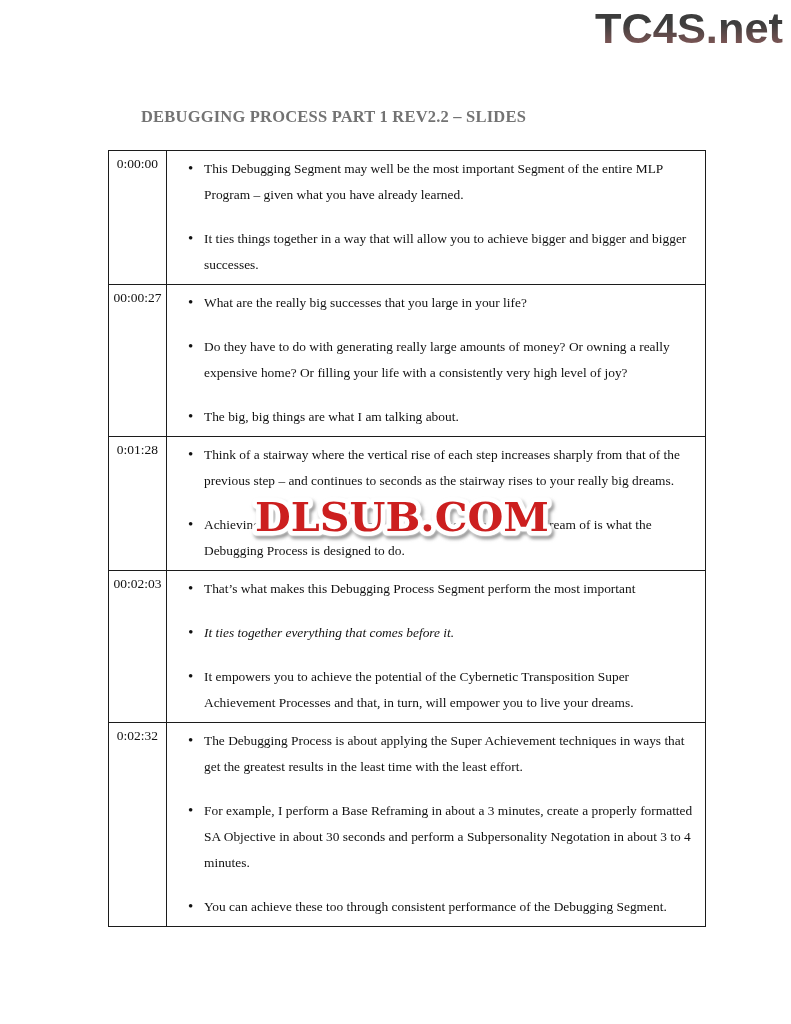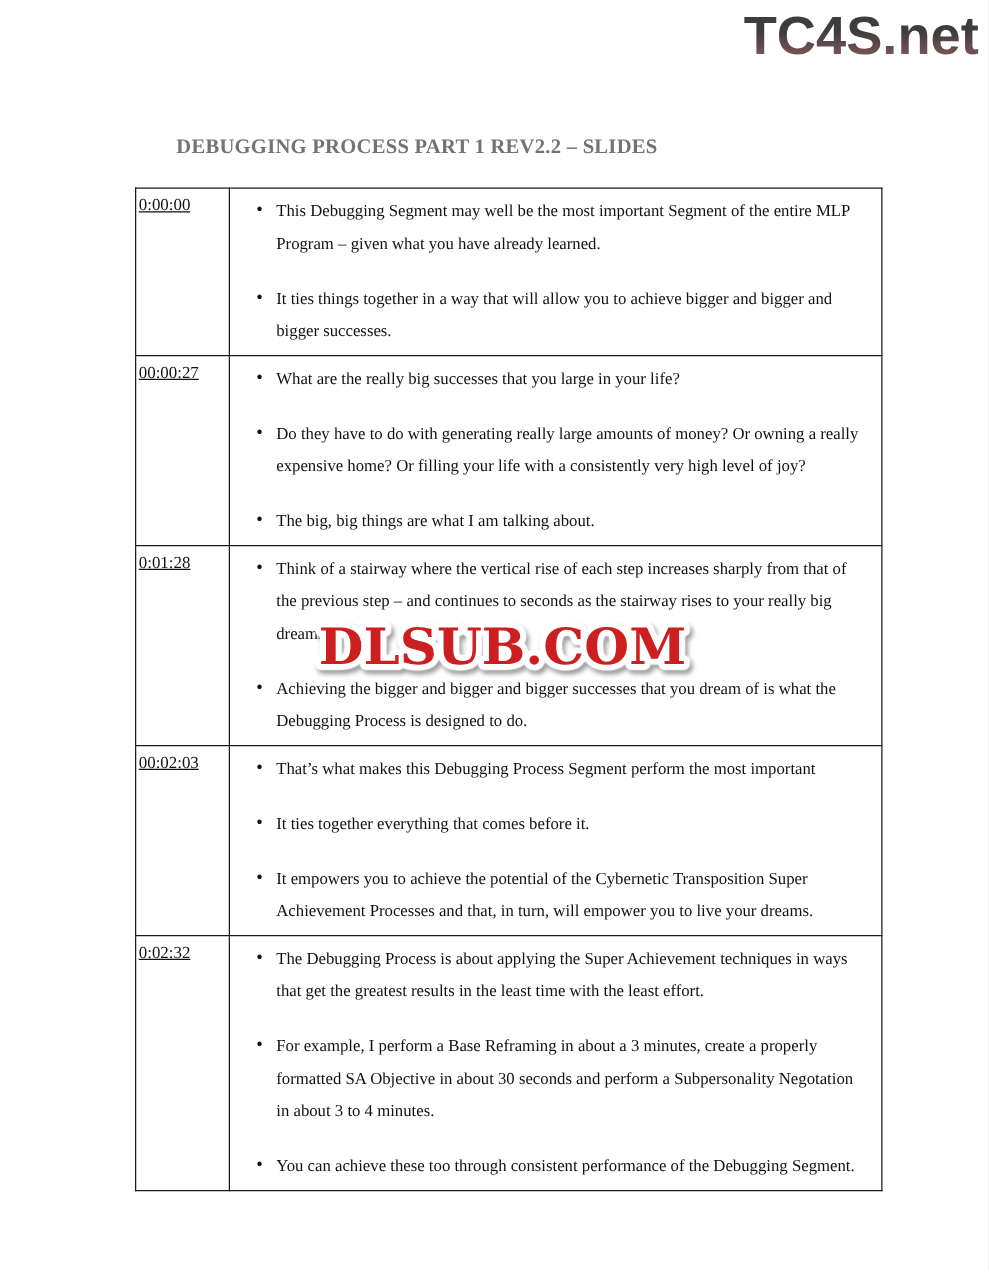--- a/index.html
+++ b/index.html
@@ -16,23 +16,22 @@
     font-size:16.5px; letter-spacing:.2px; color:#737373;margin-left:24px;
   }
   table.slides {
     position:absolute; left:108px; top:150px; width:598px;
     border-collapse:collapse; table-layout:fixed;
   }
   table.slides td {
     border:1px solid #1c1c1c; vertical-align:top;
   }
   td.time-cell {
-    width:75px; text-align:left; padding:5px 2px 0 2px;
+    width:58px; text-align:center; padding:5px 2px 0 2px;
     font-size:13.5px;
-    text-decoration:underline;
   }
   td.content-cell { padding:5px 10px 5px 20px; }
   .bullet {
     position:relative; padding-left:17px; margin:0 0 18px 0;
     font-size:13.4px; line-height:26px;
   }
   .bullet::before { content:"\2022"; position:absolute; left:1px; top:-1px; font-size:15px; }
   .bullet:last-child { margin-bottom:1px; }
   .wm-center { position:absolute; left:246px; top:489px; pointer-events:none; }
   .wm-center svg { filter: drop-shadow(0 0 1px #fff) drop-shadow(2.5px 3px 1.5px rgba(110,110,110,.7)); }
@@ -79,21 +78,21 @@
         <td class="time-cell">0:01:28</td>
         <td class="content-cell">
           <p class="bullet">Think of a stairway where the vertical rise of each step increases sharply from that of the previous step – and continues to seconds as the stairway rises to your really big dreams.</p>
           <p class="bullet">Achieving the bigger and bigger and bigger successes that you dream of is what the Debugging Process is designed to do.</p>
         </td>
       </tr>
       <tr>
         <td class="time-cell">00:02:03</td>
         <td class="content-cell">
           <p class="bullet">That’s what makes this Debugging Process Segment perform the most important</p>
-          <p class="bullet" style="margin-top:18px;">It ties together everything that comes before it.</p>
+          <p class="bullet" style="margin-top:18px;font-style:italic;">It ties together everything that comes before it.</p>
           <p class="bullet">It empowers you to achieve the potential of the Cybernetic Transposition Super Achievement Processes and that, in turn, will empower you to live your dreams.</p>
         </td>
       </tr>
       <tr>
         <td class="time-cell">0:02:32</td>
         <td class="content-cell">
           <p class="bullet">The Debugging Process is about applying the Super Achievement techniques in ways that get the greatest results in the least time with the least effort.</p>
           <p class="bullet">For example, I perform a Base Reframing in about a 3 minutes, create a properly formatted SA Objective in about 30 seconds and perform a Subpersonality Negotation in about 3 to 4 minutes.</p>
           <p class="bullet">You can achieve these too through consistent performance of the Debugging Segment.</p>
         </td>

